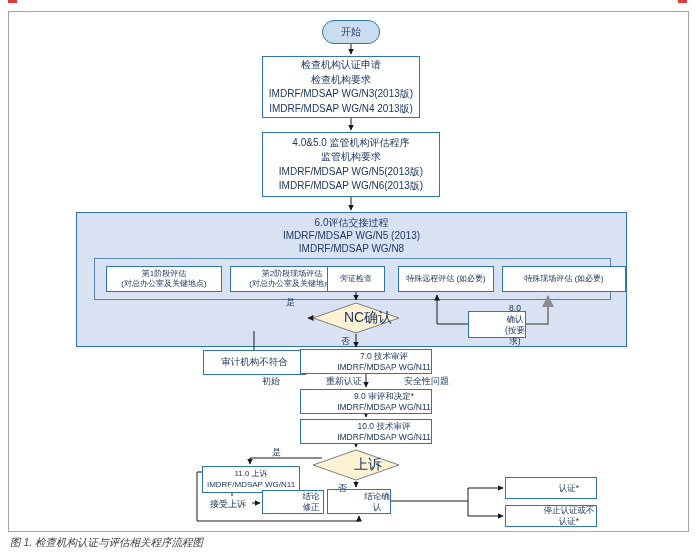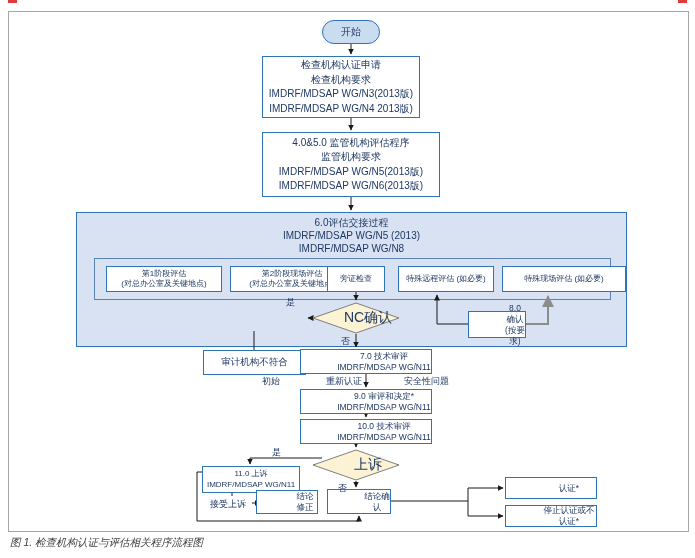--- a/index.html
+++ b/index.html
@@ -152,21 +152,21 @@
 </div>
 <div class="lbl" style="left:272px;top:446px;">是</div>
 <div class="lbl" style="left:338px;top:482px;">否</div>
 
 <div class="node sm" style="left:202px;top:466px;width:98px;height:27px;">
   <div>11.0 上诉</div>
   <div>IMDRF/MDSAP WG/N11</div>
 </div>
 <div class="lbl" style="left:210px;top:498px;">接受上诉</div>
 
-<div class="node md" style="left:256px;top:490px;width:62px;height:24px;align-items:center;">
+<div class="node md" style="left:262px;top:490px;width:62px;height:24px;align-items:center;">
   <div>结论修正</div>
 </div>
 <div class="node md" style="left:327px;top:489px;width:64px;height:25px;">
   <div>结论确认</div>
 </div>
 
 <div class="node md" style="left:505px;top:477px;width:92px;height:22px;">
   <div>认证*</div>
 </div>
 <div class="node md" style="left:505px;top:505px;width:92px;height:22px;">

